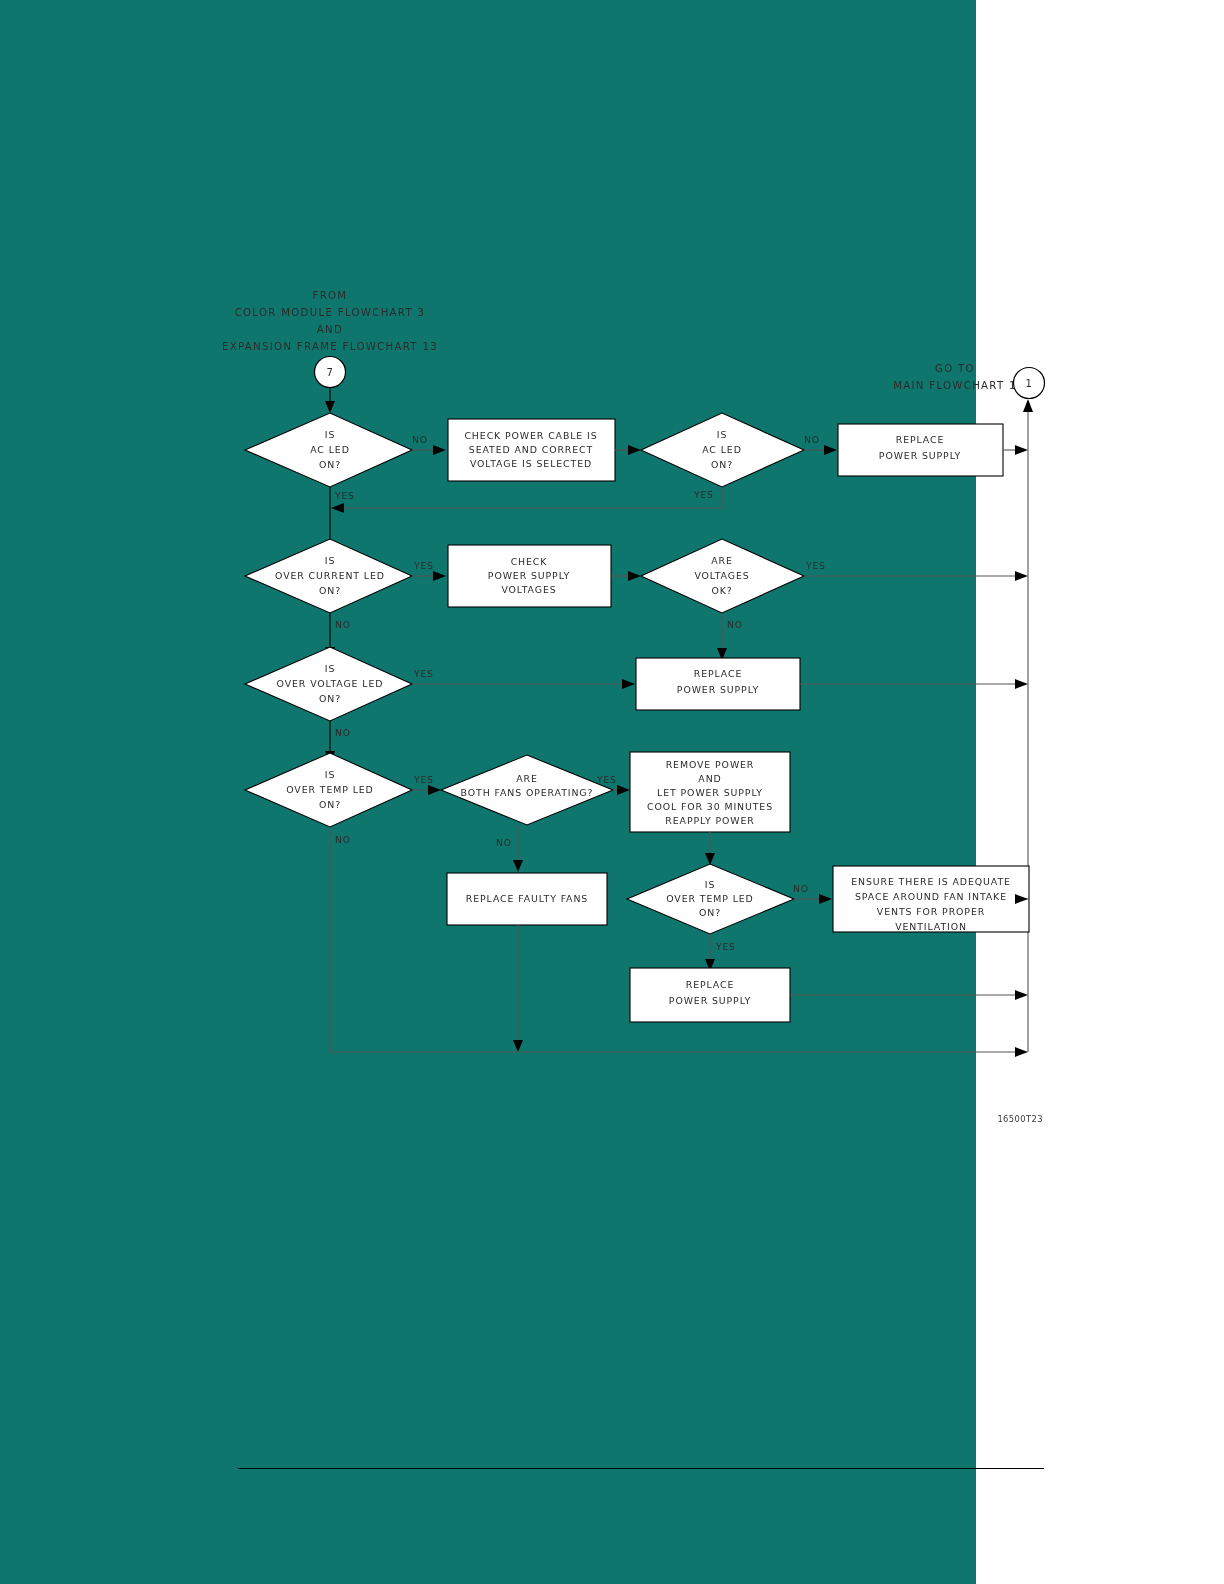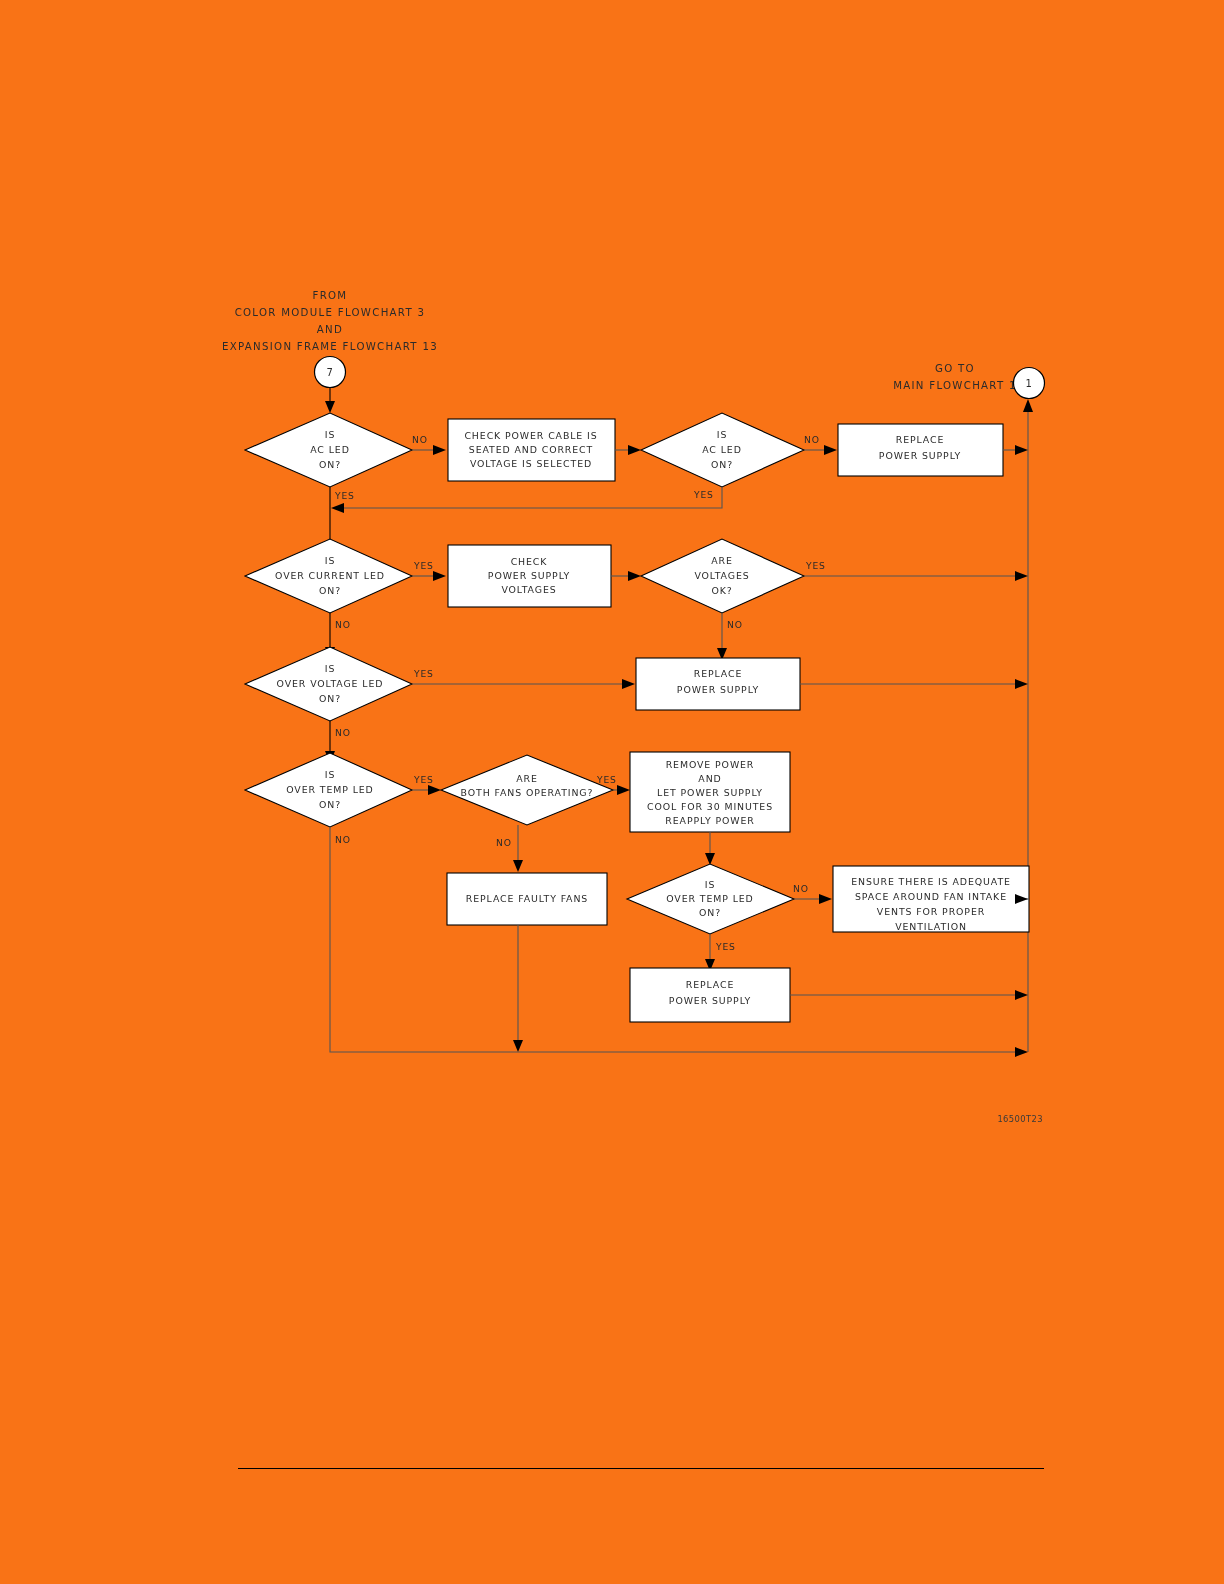--- a/index.html
+++ b/index.html
@@ -11,23 +11,23 @@
   body {
     width: 1224px;
     height: 1584px;
     font-family: "DejaVu Sans", sans-serif;
     color: #000000;
     position: relative;
     overflow: hidden;
   }
   #page {
     position: relative;
-    width: 1224px;
+    width: 976px;
     height: 1584px;
-    background: #f97316;
+    background: #0f766e;
   }
   #flow-svg {
     position: absolute;
     left: 0;
     top: 0;
     width: 1224px;
     height: 1584px;
   }
   .node-shape {
     fill: #ffffff;

